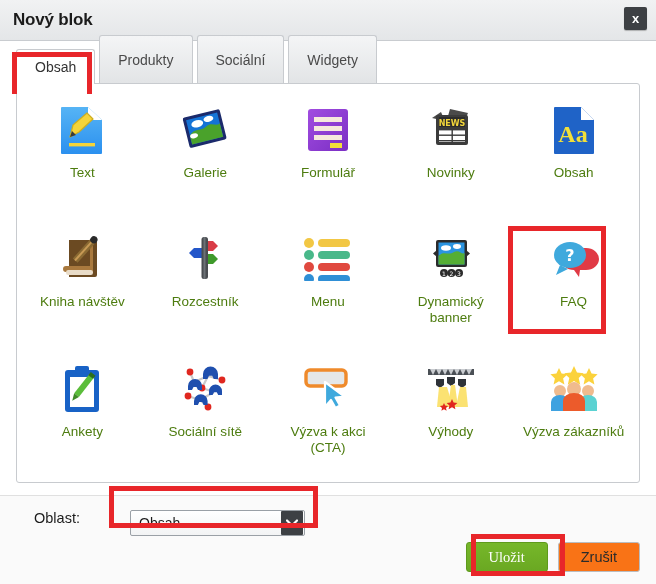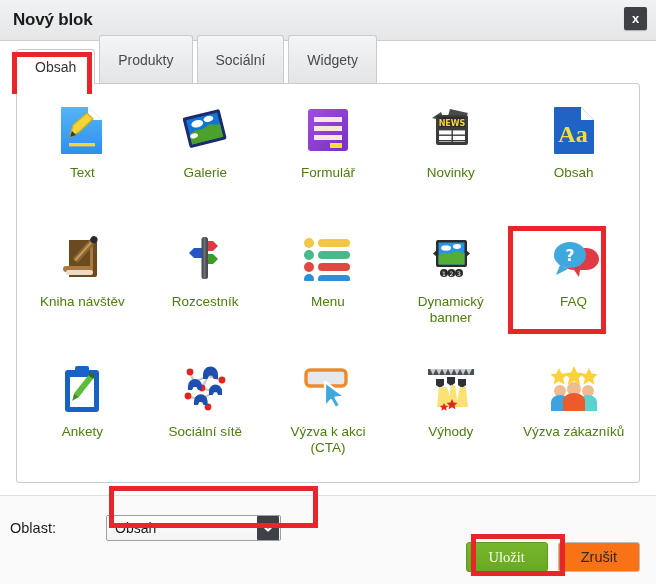--- a/index.html
+++ b/index.html
@@ -151,22 +151,22 @@
   
   .footer-area {
     min-height: 88px;
     background: #fafafa;
     border-top: 1px solid #e0e0e0;
     margin-top: 12px;
     position: relative;
   }
   .region-row {
     display: flex;
-    align-items: center;
-    padding: 14px 0 0 10px;
+    align-items: flex-start;
+    padding: 14px 0 0 34px;
     height: 36px;
   }
   .region-label {
     font-size: 14.5px;
     color: #1b1b1b;
     width: 96px;
   }
   .select-wrap {
     position: relative;
     width: 175px;

